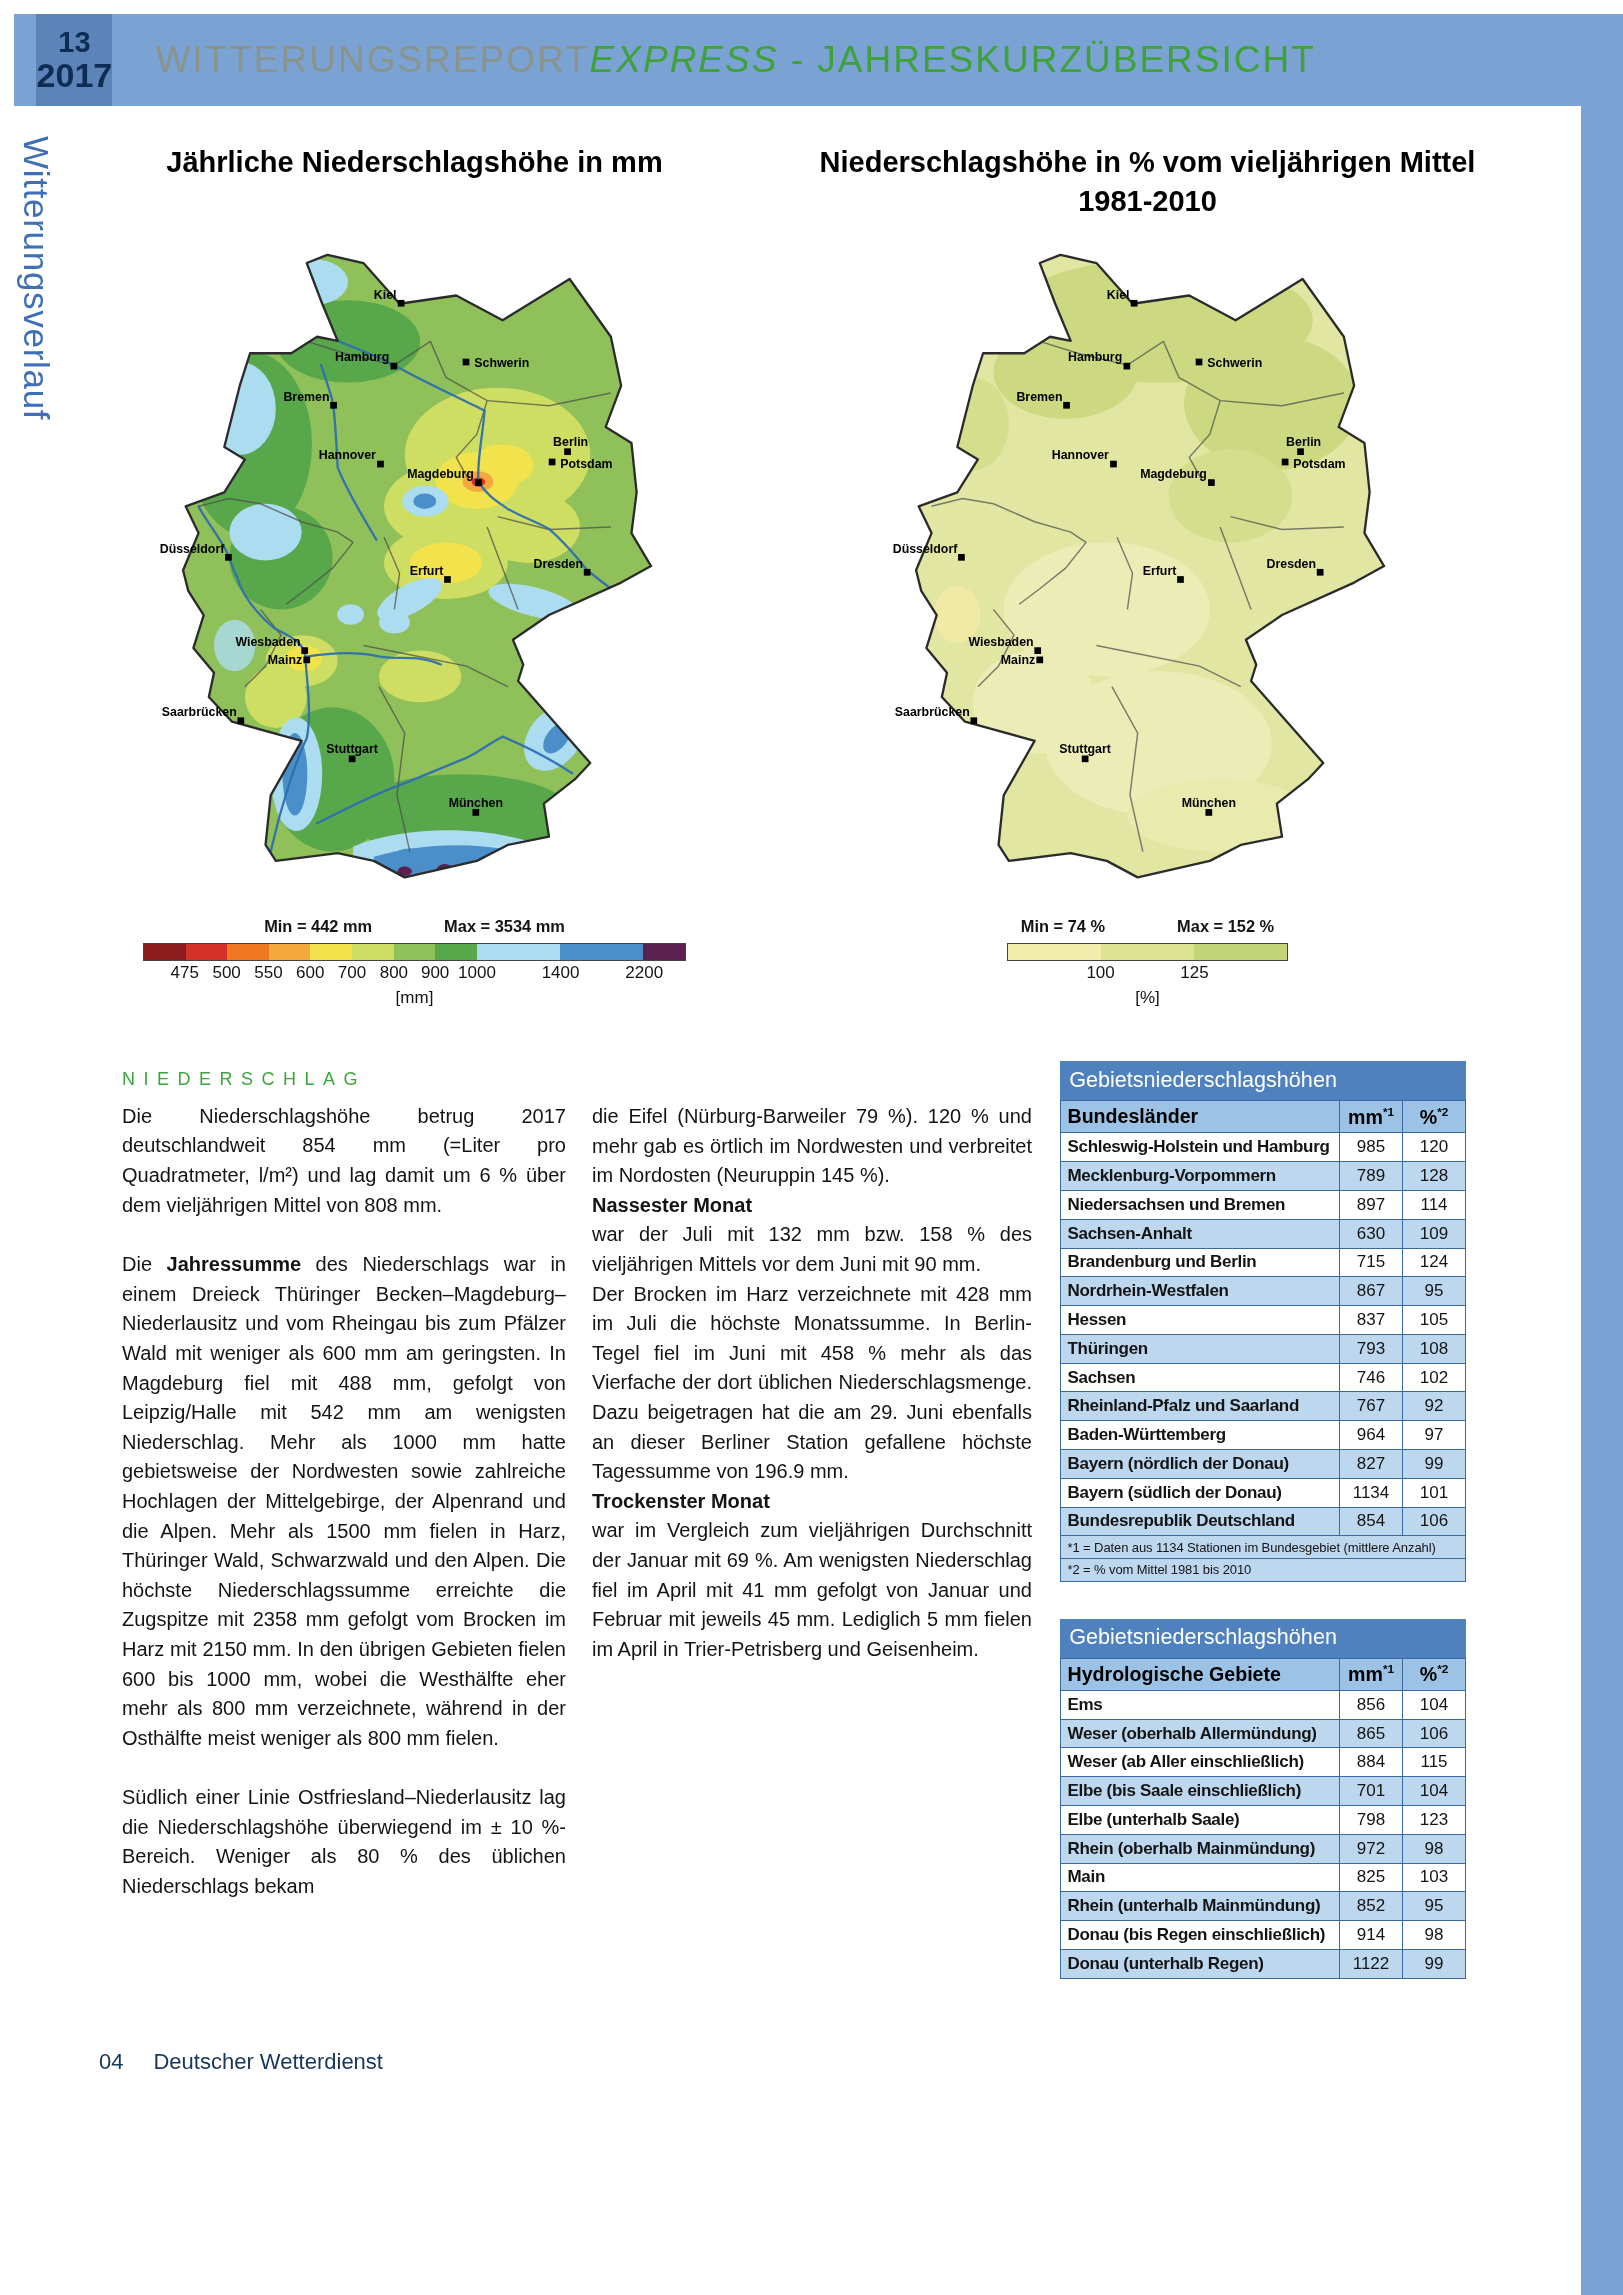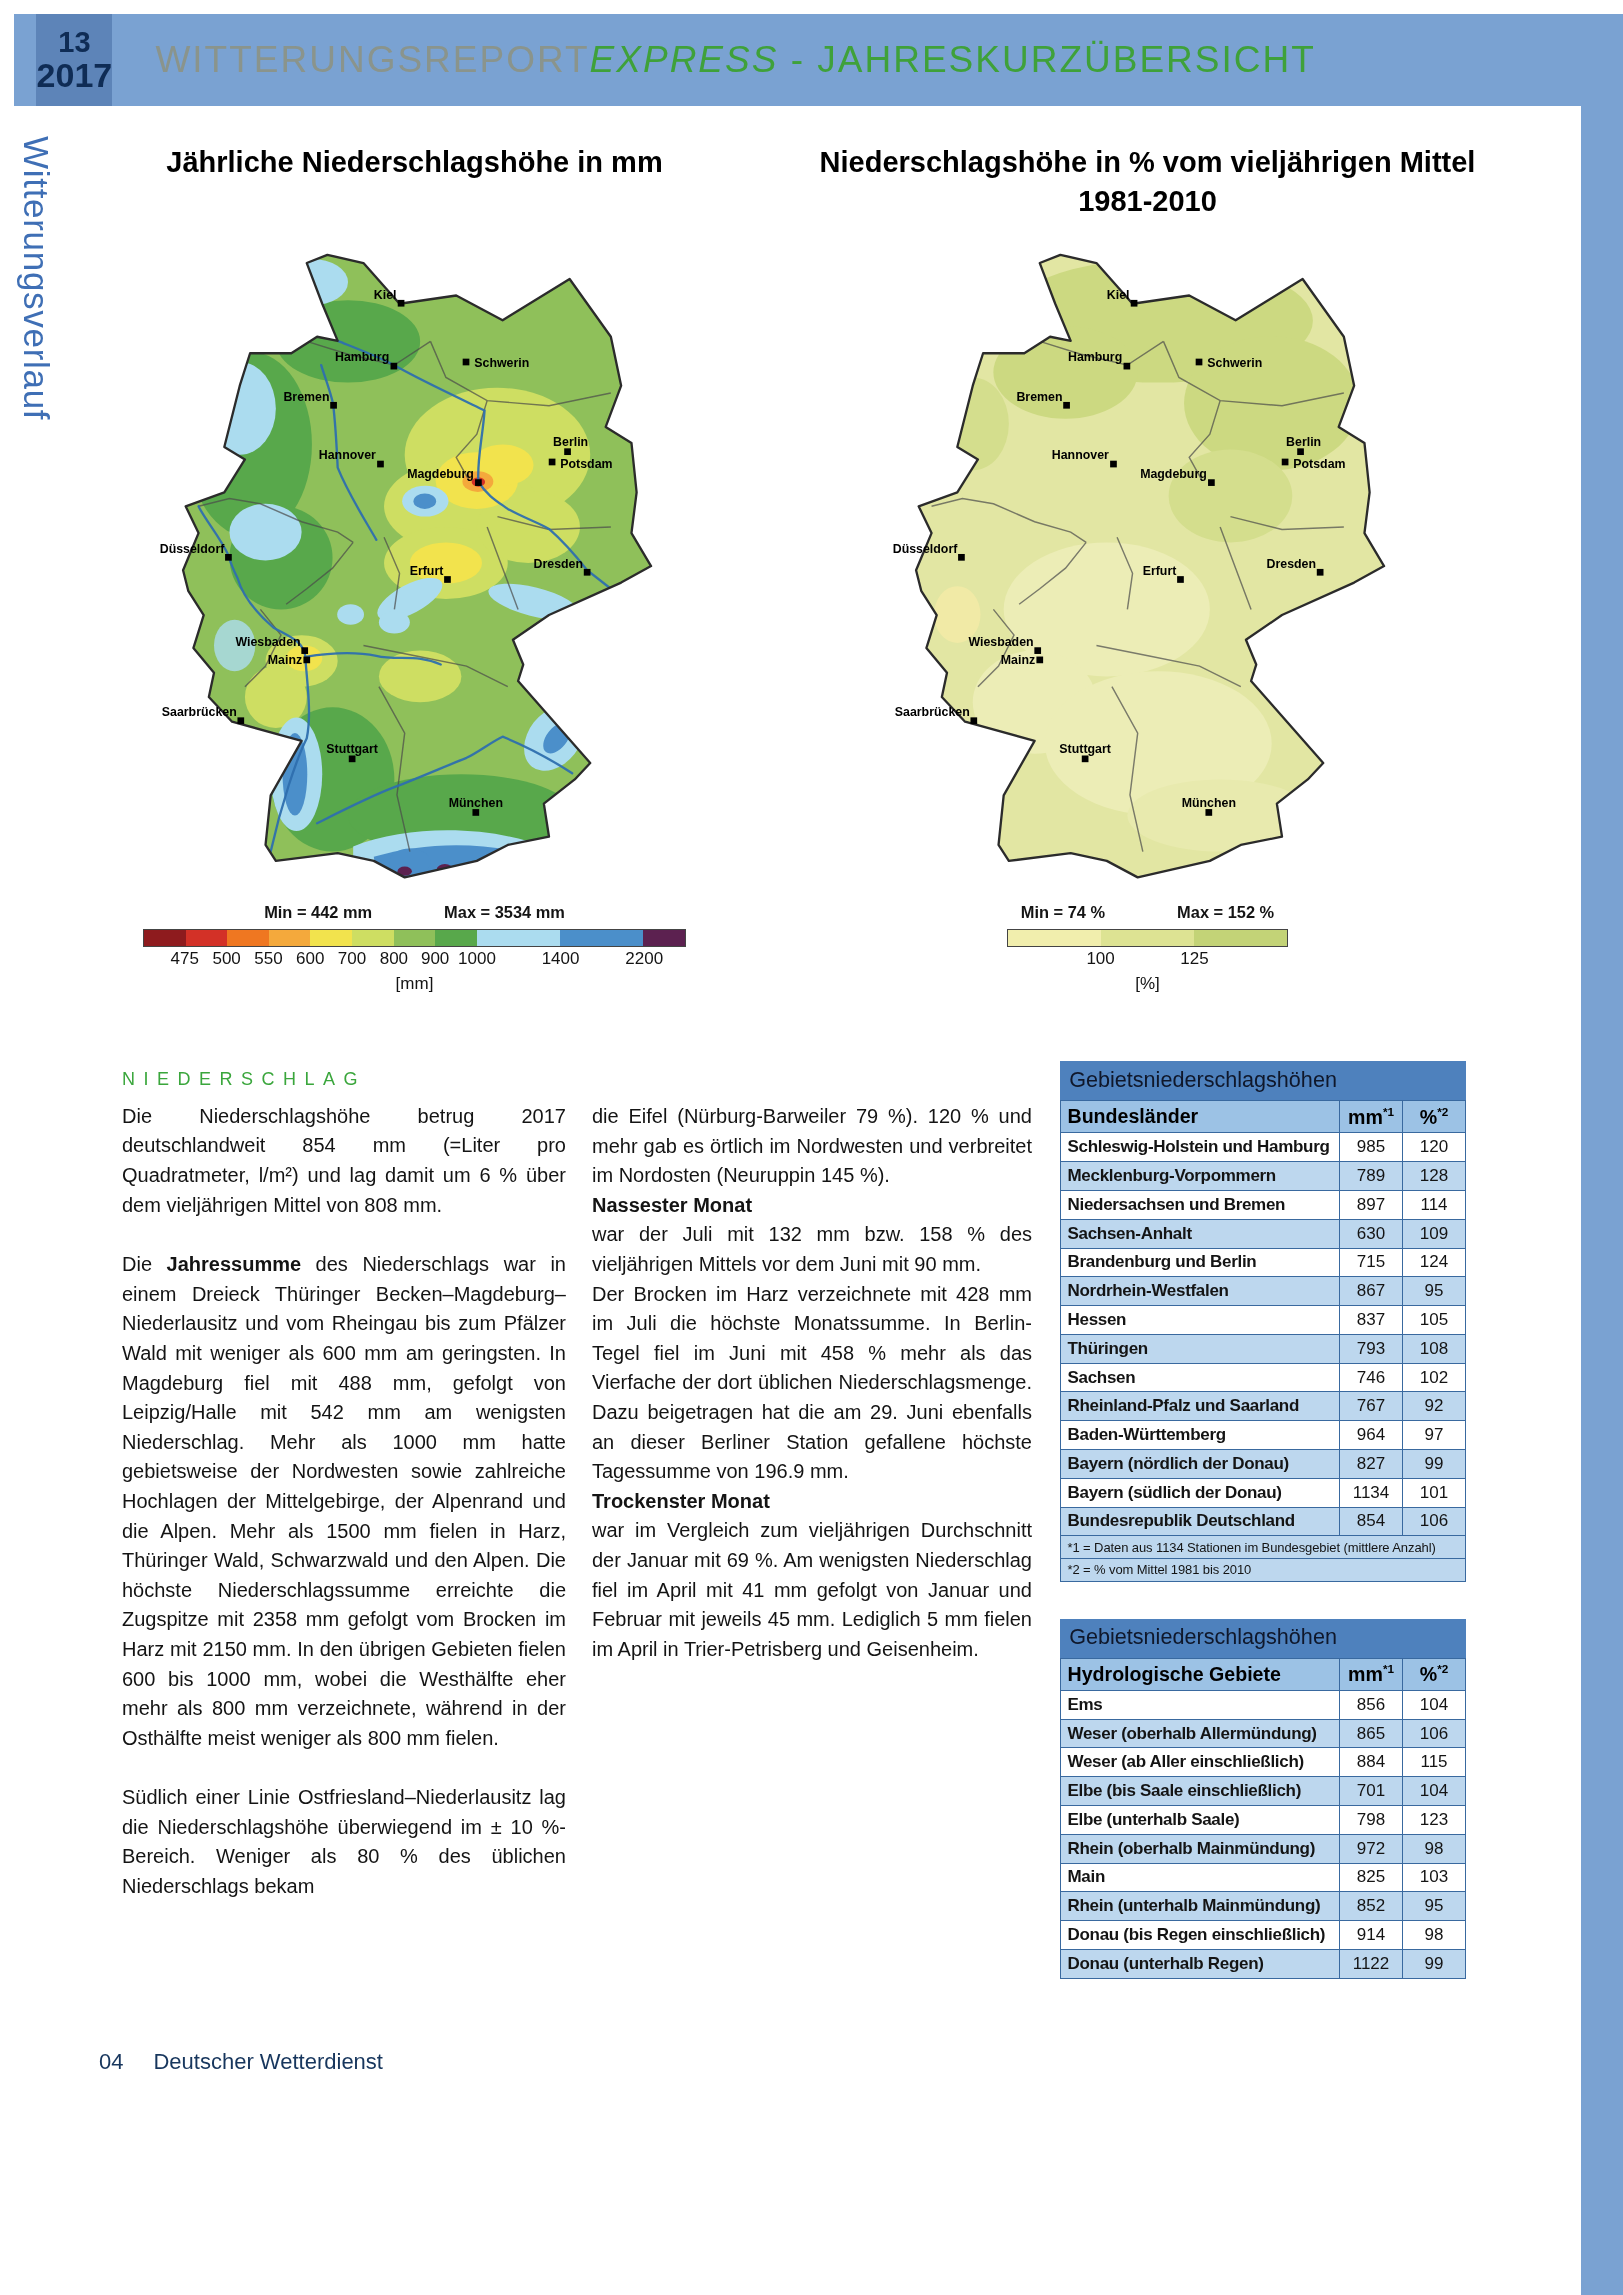--- a/index.html
+++ b/index.html
@@ -34,21 +34,21 @@
     font-size:35px; color:#3f6fb5; letter-spacing:0.7px;
   }
 
   
   .map-panel { position:absolute; top:143px; }
   .mp-left  { left:105px;  width:619px; }
   .mp-right { left:801px; width:693px; }
   .map-title { text-align:center; font-weight:bold; font-size:29px; line-height:1.35; height:84px; color:#000; }
   .map-svg { display:block; margin:0 auto; width:536px; height:672px; }
 
-  .legend { margin:4px auto 0; position:relative; }
+  .legend { margin:18px auto 0; position:relative; }
   .lg-mm  { width:543px; }
   .lg-pct { width:281px; }
   .minmax { display:flex; justify-content:center; gap:72px; font-size:16.4px; font-weight:bold; margin-bottom:6.5px; }
   .bar { display:flex; height:18.3px; border:1.3px solid #444; background:#fff; }
   .seg { height:100%; }
   .ticks { position:relative; height:23.6px; margin-top:2.6px; font-size:17px; }
   .tick { position:absolute; top:0; transform:translateX(-50%); }
   .lg-unit { text-align:center; font-size:17px; margin-top:1.3px; }
 
   
@@ -60,21 +60,21 @@
   .col { position:absolute; text-align:justify; font-size:20px; line-height:1.48; }
   .col-1 { left:122px; top:1066px; width:444px; }
   .col-2 { left:592px; top:1066px; width:440px;margin-top:36px; }
   .col p { margin:0; }
   .col p.sp { margin-top:30px; }
   .green-head { color:#3aa63c; font-size:18px; letter-spacing:8.5px; margin:0 0 9.2px 0; }
   .subhead { font-weight:bold; margin-top:30px; }
 
   
   .col-3 { position:absolute; left:1060px; top:1061px; width:406px; }
-  .tbl-title { background:#4e81bd; color:#0f172a; font-size:21.6px; padding:5.9px 9.2px 7.2px; }
+  .tbl-title { background:#4e81bd; color:#ffffff; font-size:21.6px; padding:5.9px 9.2px 7.2px; }
   table.tbl { width:100%; border-collapse:collapse; background:#fff; }
   .tbl th { background:#9cc2e5; border:1.3px solid #39699f; font-size:19.6px; text-align:left; padding:3.9px 6.5px; color:#000; }
   .tbl th.c { text-align:center; width:63px; }
   .tbl th sup, .tbl td sup { font-size:0.6em; }
   .tbl td { border:1.3px solid #39699f; font-size:17px; padding:3.9px 6.5px; }
   .tbl td.n { white-space:nowrap; letter-spacing:-0.3px;font-weight:bold; }
   .tbl td.c { text-align:center; }
   .tbl tbody tr:nth-child(even) { background:#bdd7ee; }
   .tbl-foot { background:#bdd7ee; border:1.3px solid #39699f; border-top:0; font-size:13px; padding:3.3px 6.5px; letter-spacing:-0.1px; }
   .tbl-gap { height:37px; }

